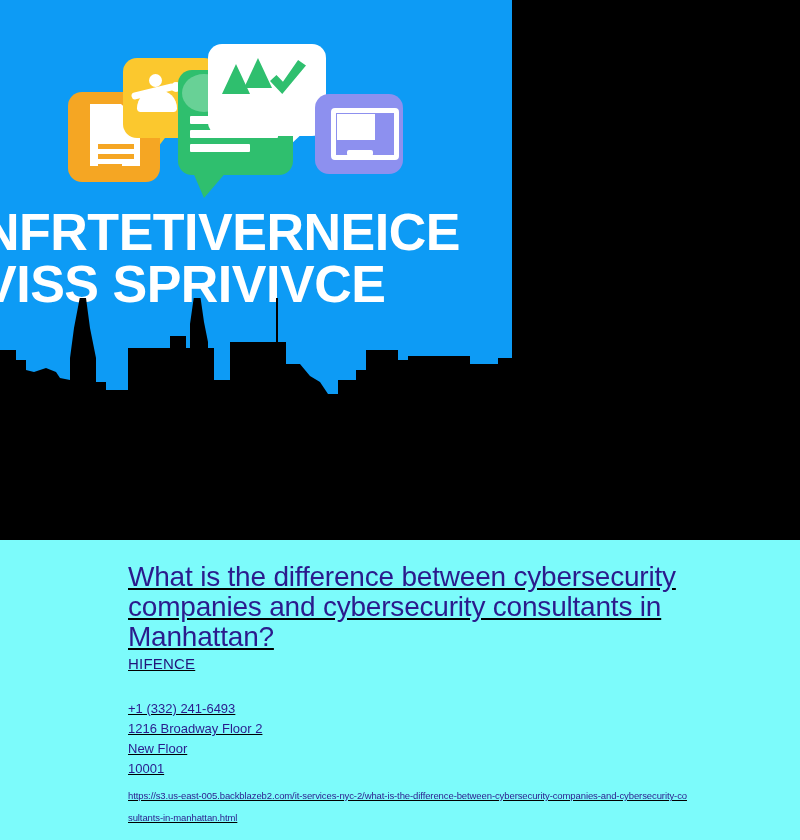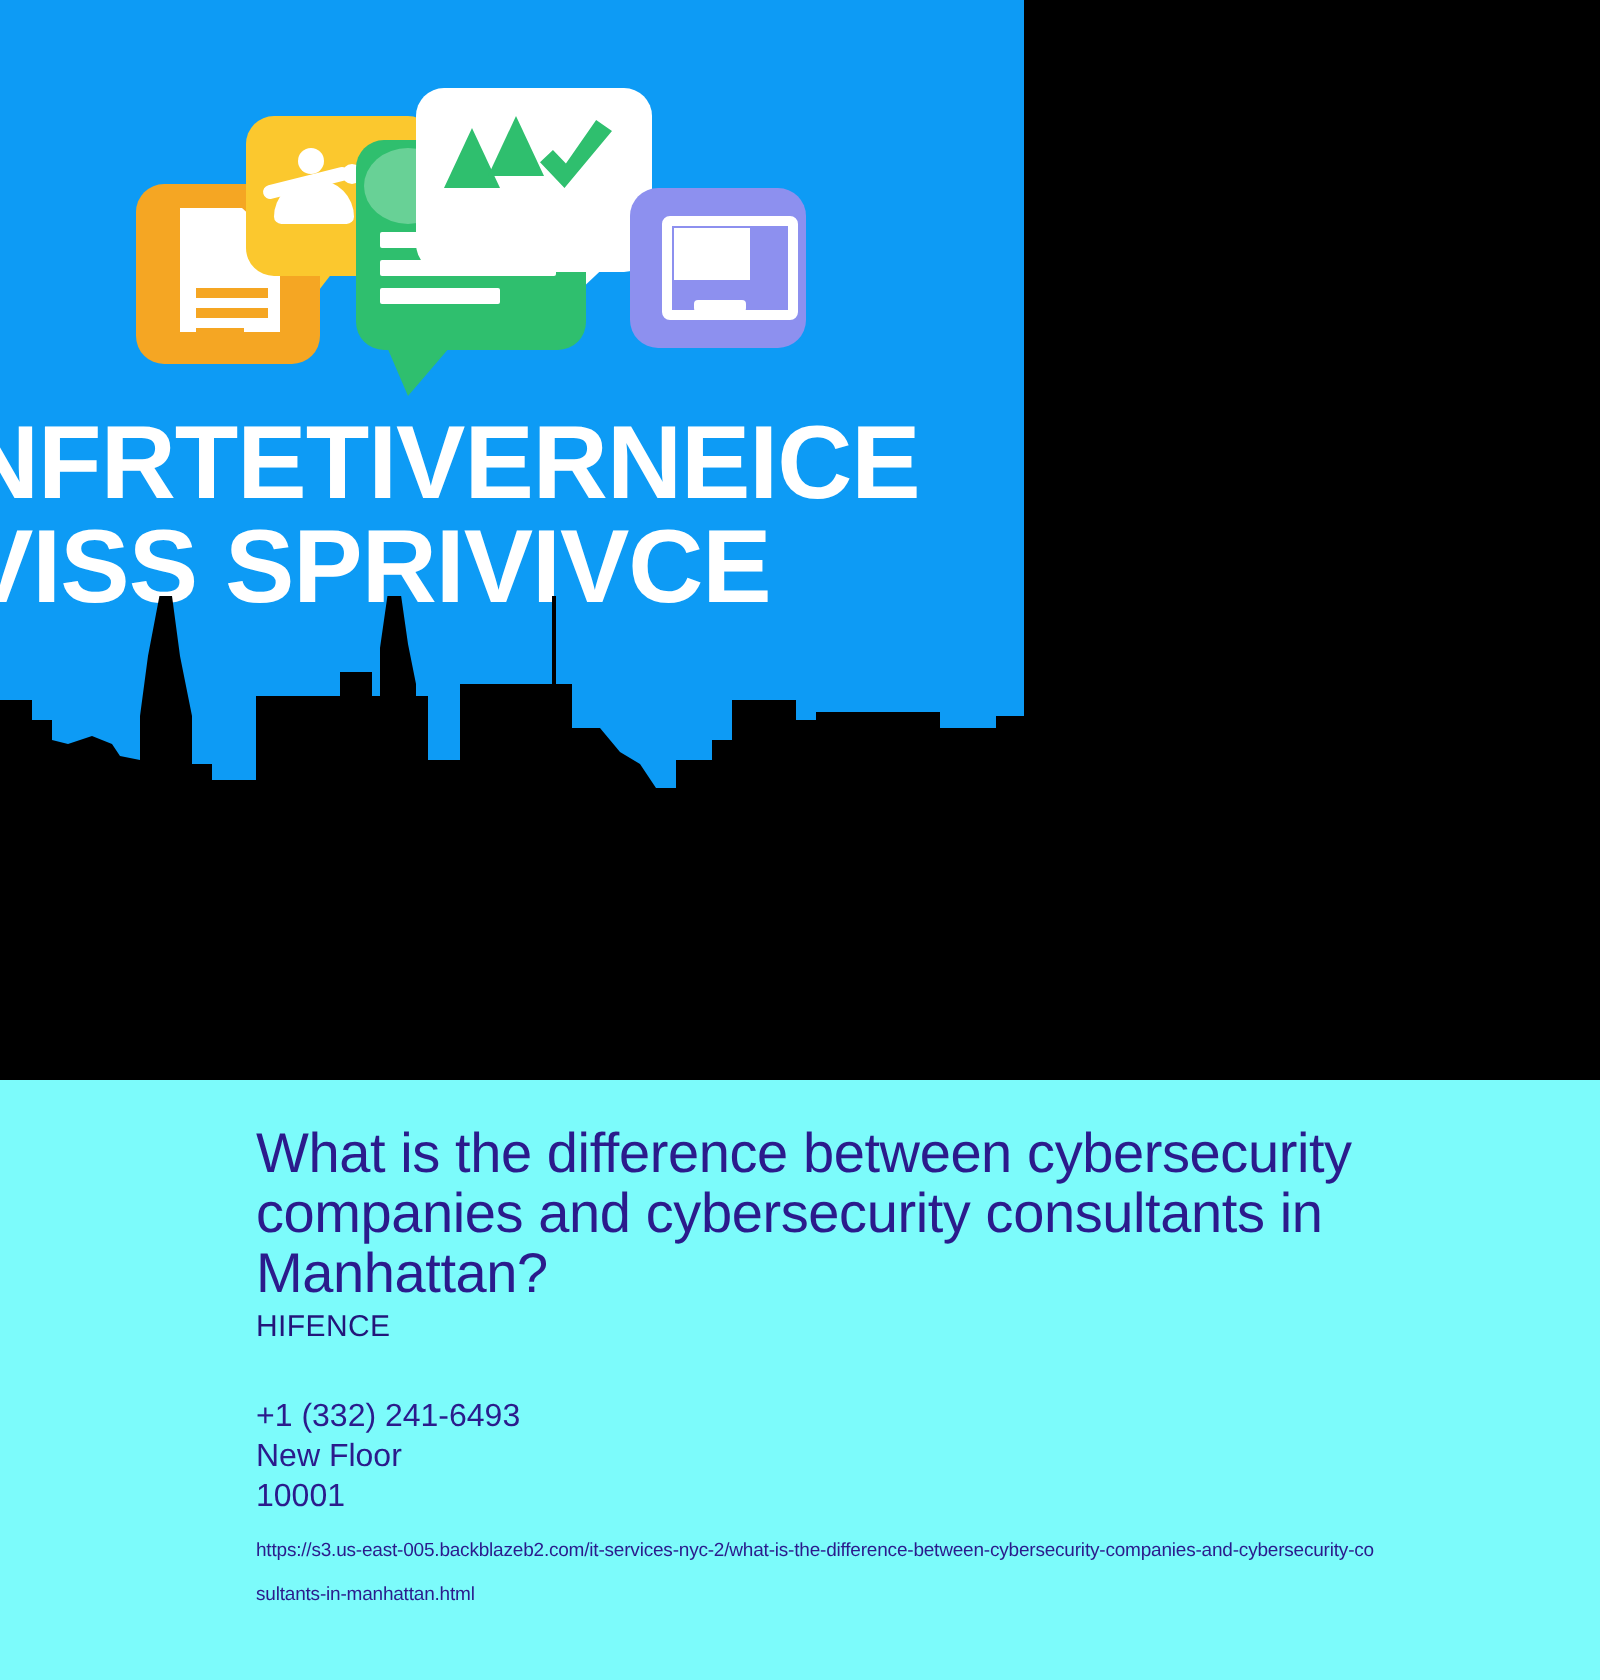--- a/index.html
+++ b/index.html
@@ -215,20 +215,21 @@
     background: #7cfbfb;
     padding: 0;
     box-sizing: border-box;
     overflow: hidden;
   }
   .content-inner {
     position: absolute;
     left: 128px;
     top: 22px;
     right: 16px;
+    text-decoration: underline;
   }
   .page-title {
     color: #2b1b8c;
     font-size: 28px;
     line-height: 30px;
     font-weight: normal;
     margin: 0;
     max-width: 600px;
     letter-spacing: -0.2px;
   }
@@ -237,21 +238,21 @@
     font-size: 15px;
     line-height: 18px;
     margin-top: 3px;
     letter-spacing: 0.2px;
   }
   .contact {
     margin-top: 26px;
   }
   .contact-line {
     color: #2b1b8c;
-    font-size: 16px;
+    font-size: 13px;
     line-height: 20px;
     letter-spacing: 0px;
   }
   .url-block {
     margin-top: 6px;
     width: 780px;
   }
   .url-line {
     color: #2b1b8c;
     font-size: 9.5px;
@@ -335,20 +336,21 @@
 
 <div class="content">
   <div class="content-inner">
 
     <h1 class="page-title">What is the difference between cybersecurity companies and cybersecurity consultants in Manhattan?</h1>
 
     <div class="brand">HIFENCE</div>
 
     <div class="contact">
       <div class="contact-line">+1 (332) 241-6493</div>
+      <div class="contact-line">1216 Broadway Floor 2</div>
       <div class="contact-line">New Floor</div>
       <div class="contact-line">10001</div>
     </div>
 
     <div class="url-block">
       <div class="url-line">https://s3.us-east-005.backblazeb2.com/it-services-nyc-2/what-is-the-difference-between-cybersecurity-companies-and-cybersecurity-co</div>
       <div class="url-line">sultants-in-manhattan.html</div>
     </div>
 
   </div>

